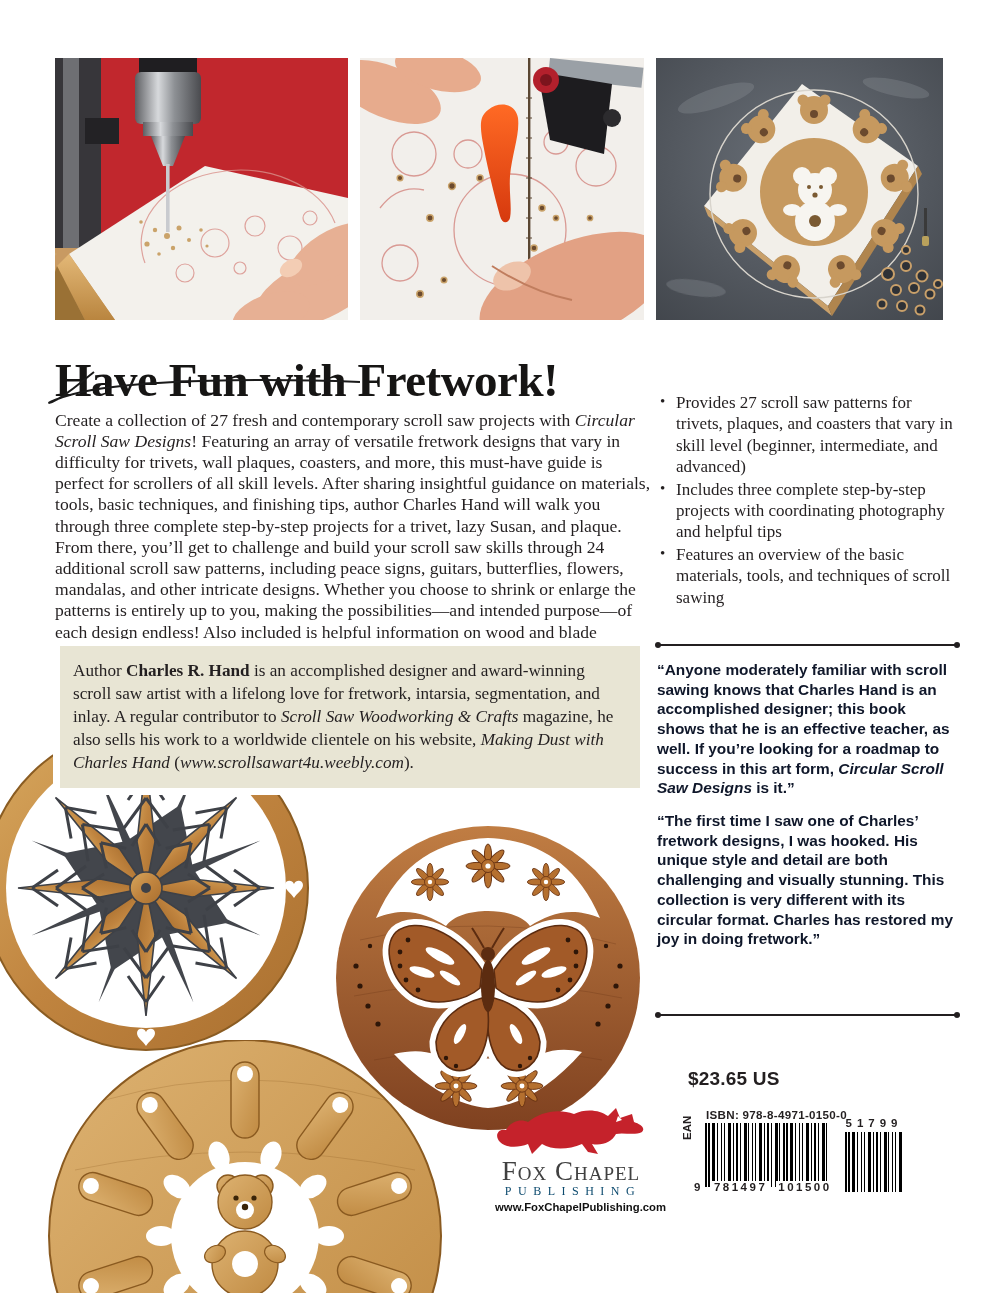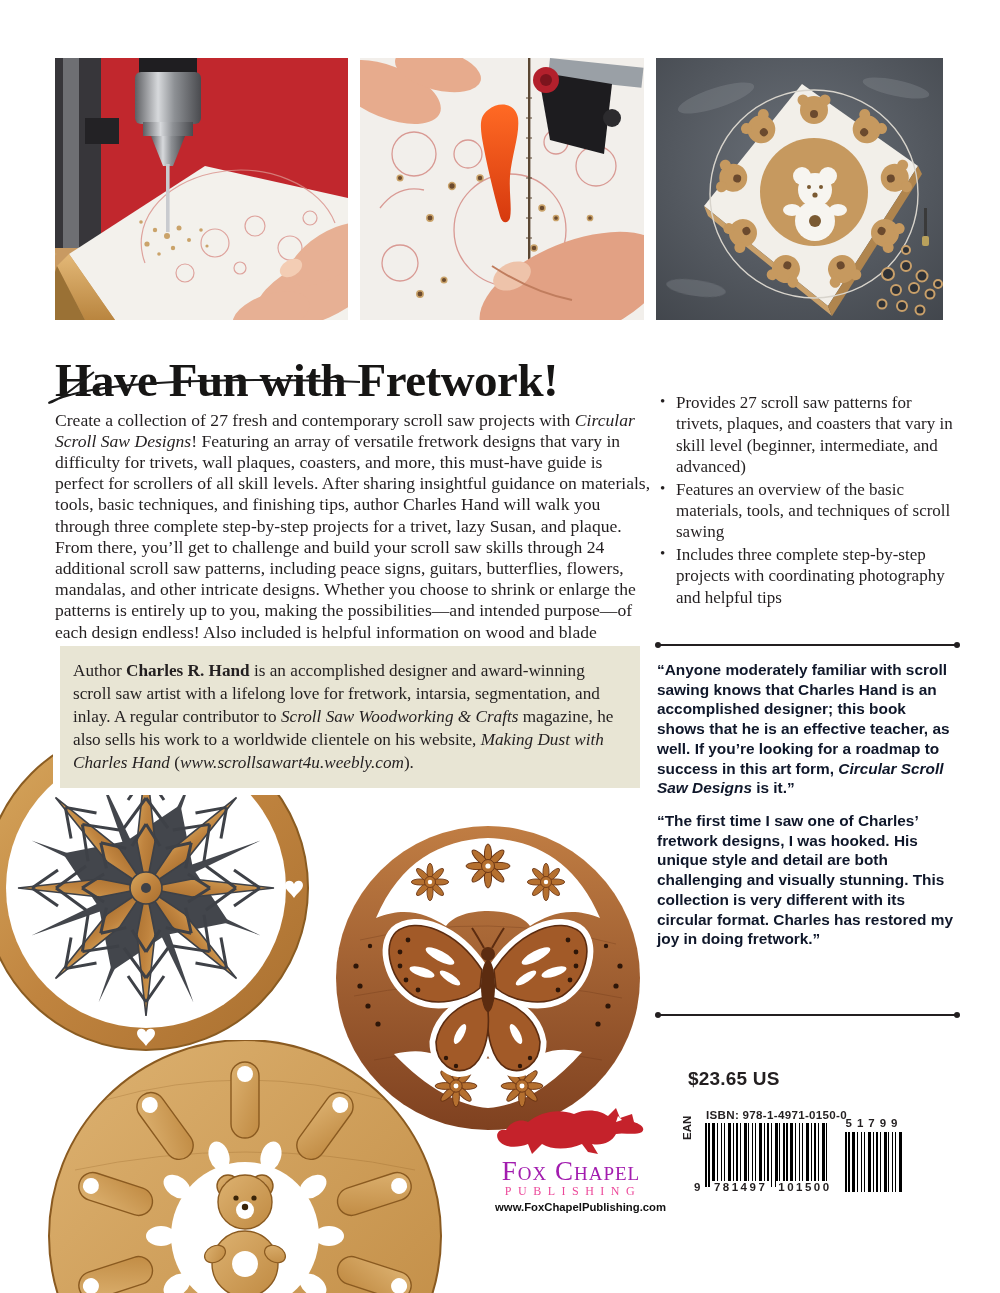--- a/index.html
+++ b/index.html
@@ -48,23 +48,23 @@
   .bars-2{left:845px;top:1132px;width:58px;height:60px;}
   .digits{position:absolute;left:692px;top:1181px;width:140px;display:flex;gap:7px;z-index:9;
           font-family:"Liberation Sans",sans-serif;font-size:11.5px;font-weight:bold;}
   .digits span{background:#fff;padding:0 2px;letter-spacing:2.5px;}
   .code5{position:absolute;left:843px;top:1117px;width:62px;text-align:center;z-index:9;
          font-family:"Liberation Sans",sans-serif;font-size:11.5px;font-weight:bold;letter-spacing:5px;}
   
   .logo{position:absolute;left:476px;top:1106px;width:190px;text-align:center;z-index:8;}
   .logo svg{display:block;margin:0 auto;}
   .logo-name{font-family:"Liberation Serif",serif;font-variant:small-caps;font-size:27px;
-             letter-spacing:1px;color:#a21caf;line-height:26px;}
+             letter-spacing:1px;color:#404040;line-height:26px;}
   .logo-imprint{font-family:"Liberation Serif",serif;font-size:12px;letter-spacing:6.5px;
-                color:#ec4899;line-height:15px;margin-left:4px;}
+                color:#0c4a6e;line-height:15px;margin-left:4px;}
   .logo-web{font-family:"Liberation Sans",sans-serif;font-weight:bold;font-size:11.3px;
             color:#111;line-height:16px;text-align:right;}
   
   .prod{position:absolute;}
   .prod svg{display:block;}
   .z1{z-index:1}.z2{z-index:2}.z3{z-index:3}
 </style>
 </head>
 <body>
 
@@ -265,22 +265,22 @@
 
   <h1 class="title">Have Fun with Fretwork!</h1>
   <svg class="flourish" viewBox="0 0 330 34">
     <path d="M320,12 C220,8 110,10 52,20 C18,26 2,36 12,32 C26,26 36,16 54,2" fill="none" stroke="#1a1a1a" stroke-width="2"></path>
   </svg>
 
   <p class="intro"><span>Create a collection of 27 fresh and contemporary scroll saw projects with </span><span class="i">Circular Scroll Saw Designs</span><span>! Featuring an array of versatile fretwork designs that vary in difficulty for trivets, wall plaques, coasters, and more, this must-have guide is perfect for scrollers of all skill levels. After sharing insightful guidance on materials, tools, basic techniques, and finishing tips, author Charles Hand will walk you through three complete step-by-step projects for a trivet, lazy Susan, and plaque. From there, you’ll get to challenge and build your scroll saw skills through 24 additional scroll saw patterns, including peace signs, guitars, butterflies, flowers, mandalas, and other intricate designs. Whether you choose to shrink or enlarge the patterns is entirely up to you, making the possibilities—and intended purpose—of each design endless! Also included is helpful information on wood and blade selection, an inspirational gallery of completed designs, and more.</span></p>
 
   <ul class="bullets">
     <li>Provides 27 scroll saw patterns for trivets, plaques, and coasters that vary in skill level (beginner, intermediate, and advanced)</li>
+    <li>Includes three complete step-by-step projects with coordinating photography and helpful tips</li>
     <li>Features an overview of the basic materials, tools, and techniques of scroll sawing</li>
-    <li>Includes three complete step-by-step projects with coordinating photography and helpful tips</li>
   </ul>
 
   <div class="prod z1" style="left:-24px;top:702px;width:356px;height:372px;">
     <svg width="356" height="372" viewBox="0 0 356 372">
       <defs>
         <linearGradient id="oakA" x1="0" y1="0" x2="1" y2="1">
           <stop offset="0" stop-color="#d8a95f"></stop>
             <stop offset=".5" stop-color="#c0843f"></stop>
             <stop offset="1" stop-color="#a96f2f"></stop>
         </linearGradient>
@@ -511,21 +511,21 @@
   <div class="rule" style="top:644px;left:657px;"></div>
 
   <div class="quote" style="top:660px;"><span>“Anyone moderately familiar with scroll sawing knows that Charles Hand is an accomplished designer; this book shows that he is an effective teacher, as well. If you’re looking for a roadmap to success in this art form, </span><span class="i">Circular Scroll Saw Designs</span><span> is it.”</span></div>
 
   <div class="quote" style="top:811px;"><span>“The first time I saw one of Charles’ fretwork designs, I was hooked. His unique style and detail are both challenging and visually stunning. This collection is very different with its circular format. Charles has restored my joy in doing fretwork.”</span></div>
 
   <div class="rule" style="top:1014px;left:657px;"></div>
 
   <div class="price">$23.65 US</div>
 
-  <div class="isbn">ISBN: 978-1-4971-0150-0</div>
+  <div class="isbn">ISBN: 978-8-4971-0150-0</div>
   <div class="ean">EAN</div>
   <div class="bars bars-main"></div>
   <div class="digits">
     <span>9</span>
     <span>781497</span>
     <span>101500</span>
   </div>
   <div class="code5">51799</div>
   <div class="bars bars-2"></div>
 

